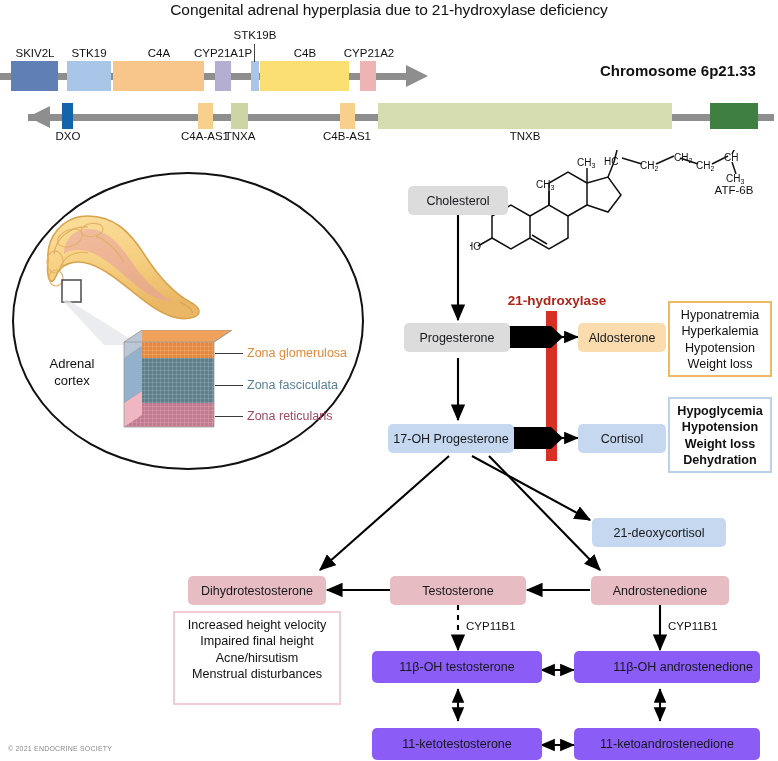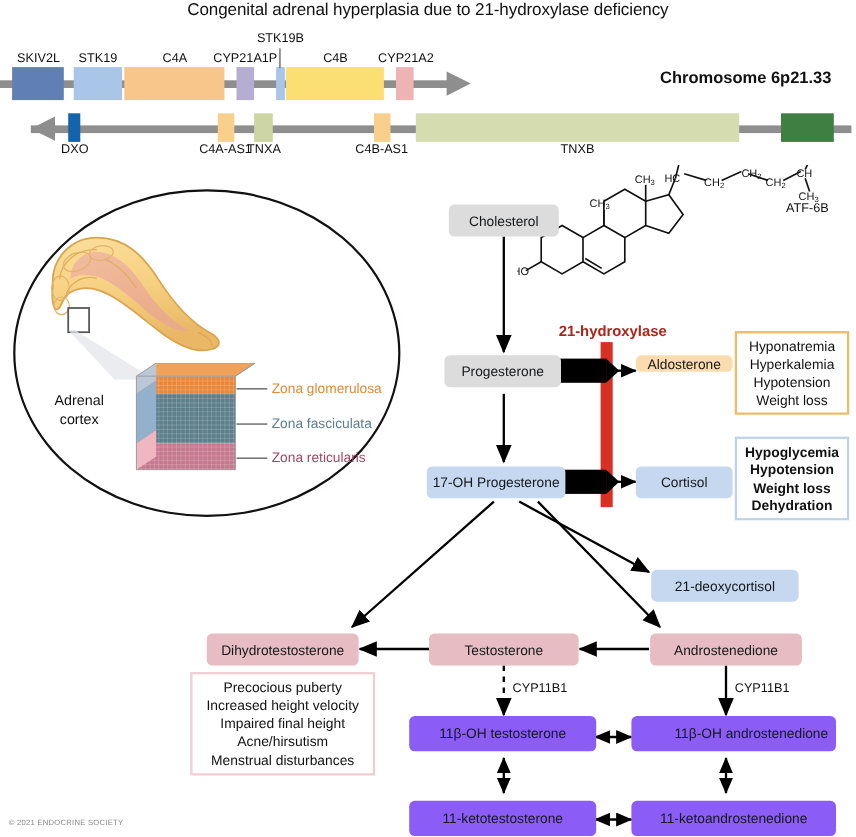--- a/index.html
+++ b/index.html
@@ -307,21 +307,21 @@
 <div class="abs" id="enz-label">21-hydroxylase</div>
 <div class="abs" id="red-bar"></div>
 
 <div class="abs blackblock" style="left:506px;top:326px;width:45px;height:22px;"></div>
 <div class="abs" style="left:551px;top:326px;width:0;height:0;border-top:11px solid transparent;border-bottom:11px solid transparent;border-left:12px solid #000;"></div>
 <div class="abs blackblock" style="left:506px;top:427px;width:45px;height:22px;"></div>
 <div class="abs" style="left:551px;top:427px;width:0;height:0;border-top:11px solid transparent;border-bottom:11px solid transparent;border-left:12px solid #000;"></div>
 
 <div class="abs pbox grey" style="left:408px;top:186px;width:100px;height:29px;">Cholesterol</div>
 <div class="abs pbox grey" style="left:404px;top:323px;width:106px;height:29px;">Progesterone</div>
-<div class="abs pbox orange" style="left:578px;top:323px;width:88px;height:15px;">Aldosterone</div>
+<div class="abs pbox orange" style="left:578px;top:323px;width:88px;height:29px;">Aldosterone</div>
 <div class="abs pbox blue" style="left:388px;top:424px;width:126px;height:29px;">17-OH Progesterone</div>
 <div class="abs pbox blue" style="left:578px;top:424px;width:88px;height:29px;">Cortisol</div>
 <div class="abs pbox blue" style="left:592px;top:518px;width:134px;height:29px;">21-deoxycortisol</div>
 
 <div class="abs pbox pink" style="left:188px;top:576px;width:138px;height:29px;">Dihydrotestosterone</div>
 <div class="abs pbox pink" style="left:390px;top:576px;width:136px;height:29px;">Testosterone</div>
 <div class="abs pbox pink" style="left:591px;top:576px;width:138px;height:29px;">Androstenedione</div>
 
 <div class="abs pbox olive" style="left:372px;top:651px;width:170px;height:32px;">11β-OH testosterone</div>
 <div class="abs pbox olive" style="left:574px;top:651px;width:186px;height:32px;padding-left:32px;">11β-OH androstenedione</div>
@@ -339,20 +339,19 @@
 </div>
 
 <div class="abs sbox lblue" style="left:668px;top:397px;width:104px;height:76px;">
   <div>Hypoglycemia</div>
   <div>Hypotension</div>
   <div>Weight loss</div>
   <div>Dehydration</div>
 </div>
 
 <div class="abs sbox rose" style="left:173px;top:611px;width:168px;height:94px;">
-  <div>Precocious puberty</div>
   <div>Increased height velocity</div>
   <div>Impaired final height</div>
   <div>Acne/hirsutism</div>
   <div>Menstrual disturbances</div>
 </div>
 
 <div class="abs" id="copyright">© 2021 ENDOCRINE SOCIETY</div>
 
 </body></html>

